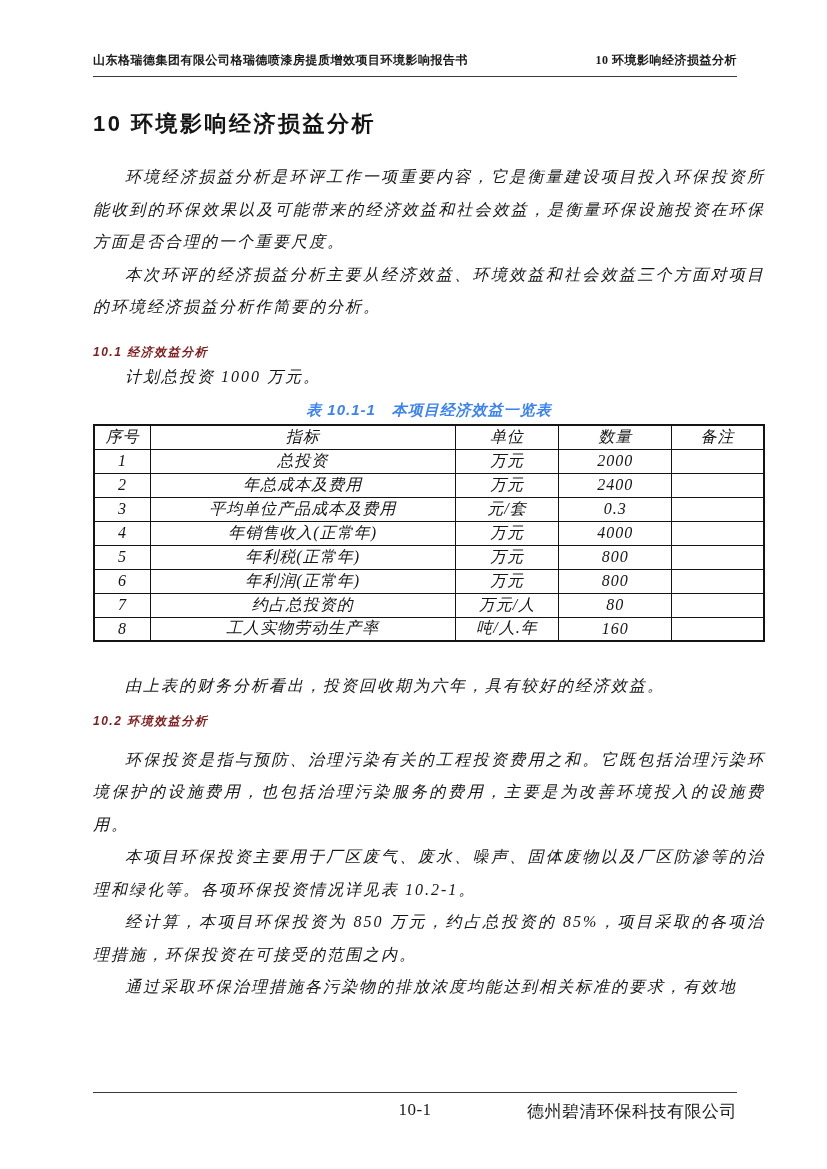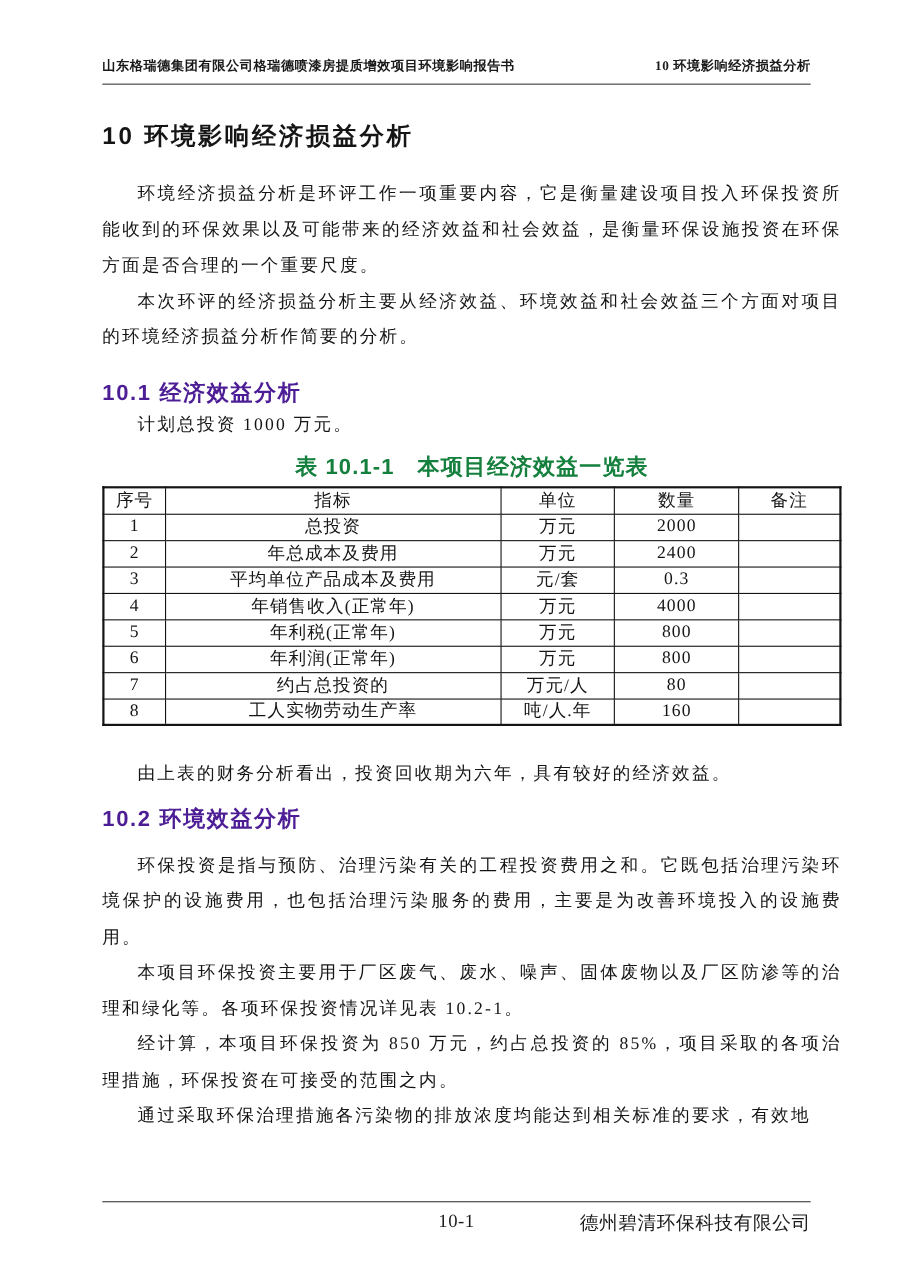--- a/index.html
+++ b/index.html
@@ -28,51 +28,51 @@
   }
   
   .doc-title {
     margin: 32px 90px 0 93px;
     font-family: "Liberation Sans", sans-serif;
     font-weight: bold;
     font-size: 22px;
     letter-spacing: 2.5px;
     color: #151515;
   }
-  .content { padding: 0 62px 0 93px; }
+  .content { padding: 0 62px 0 93px; font-style: italic; }
   .para {
     font-size: 16px;
     line-height: 32.5px;
     letter-spacing: 2px;
     text-align: justify;
     text-justify: inter-ideograph;
     text-indent: 2em;
     color: #151515;
   }
   .section-heading {
     font-family: "Liberation Sans", sans-serif;
     font-weight: bold;
-    font-size: 20px;
+    font-size: 12px;
     letter-spacing: 1.5px;
-    color: #4c1d95;
+    color: #7f1d1d;
   }
   .intro-block { margin-top: 22px; }
   .h101 { margin-top: 20px; }
   .mt14 { margin-top: 14px; }
   .mt12 { margin-top: 28px; }
   .h102 { margin-top: 10px; }
   .mt26 { margin-top: 14px; }
   .table-caption {
     margin-top: 8px;
     text-align: center;
     font-family: "Liberation Sans", sans-serif;
     font-weight: bold;
-    font-size: 20px;
+    font-size: 15px;
     letter-spacing: 1px;
-    color: #15803d;
+    color: #3b82f6;
   }
   table.econ-table {
     margin-top: 4px;
     width: 100%;
     border-collapse: collapse;
     border: 2.5px solid #141414;
     table-layout: fixed;
   }
   .econ-table th, .econ-table td {
     border: 1px solid #141414;

